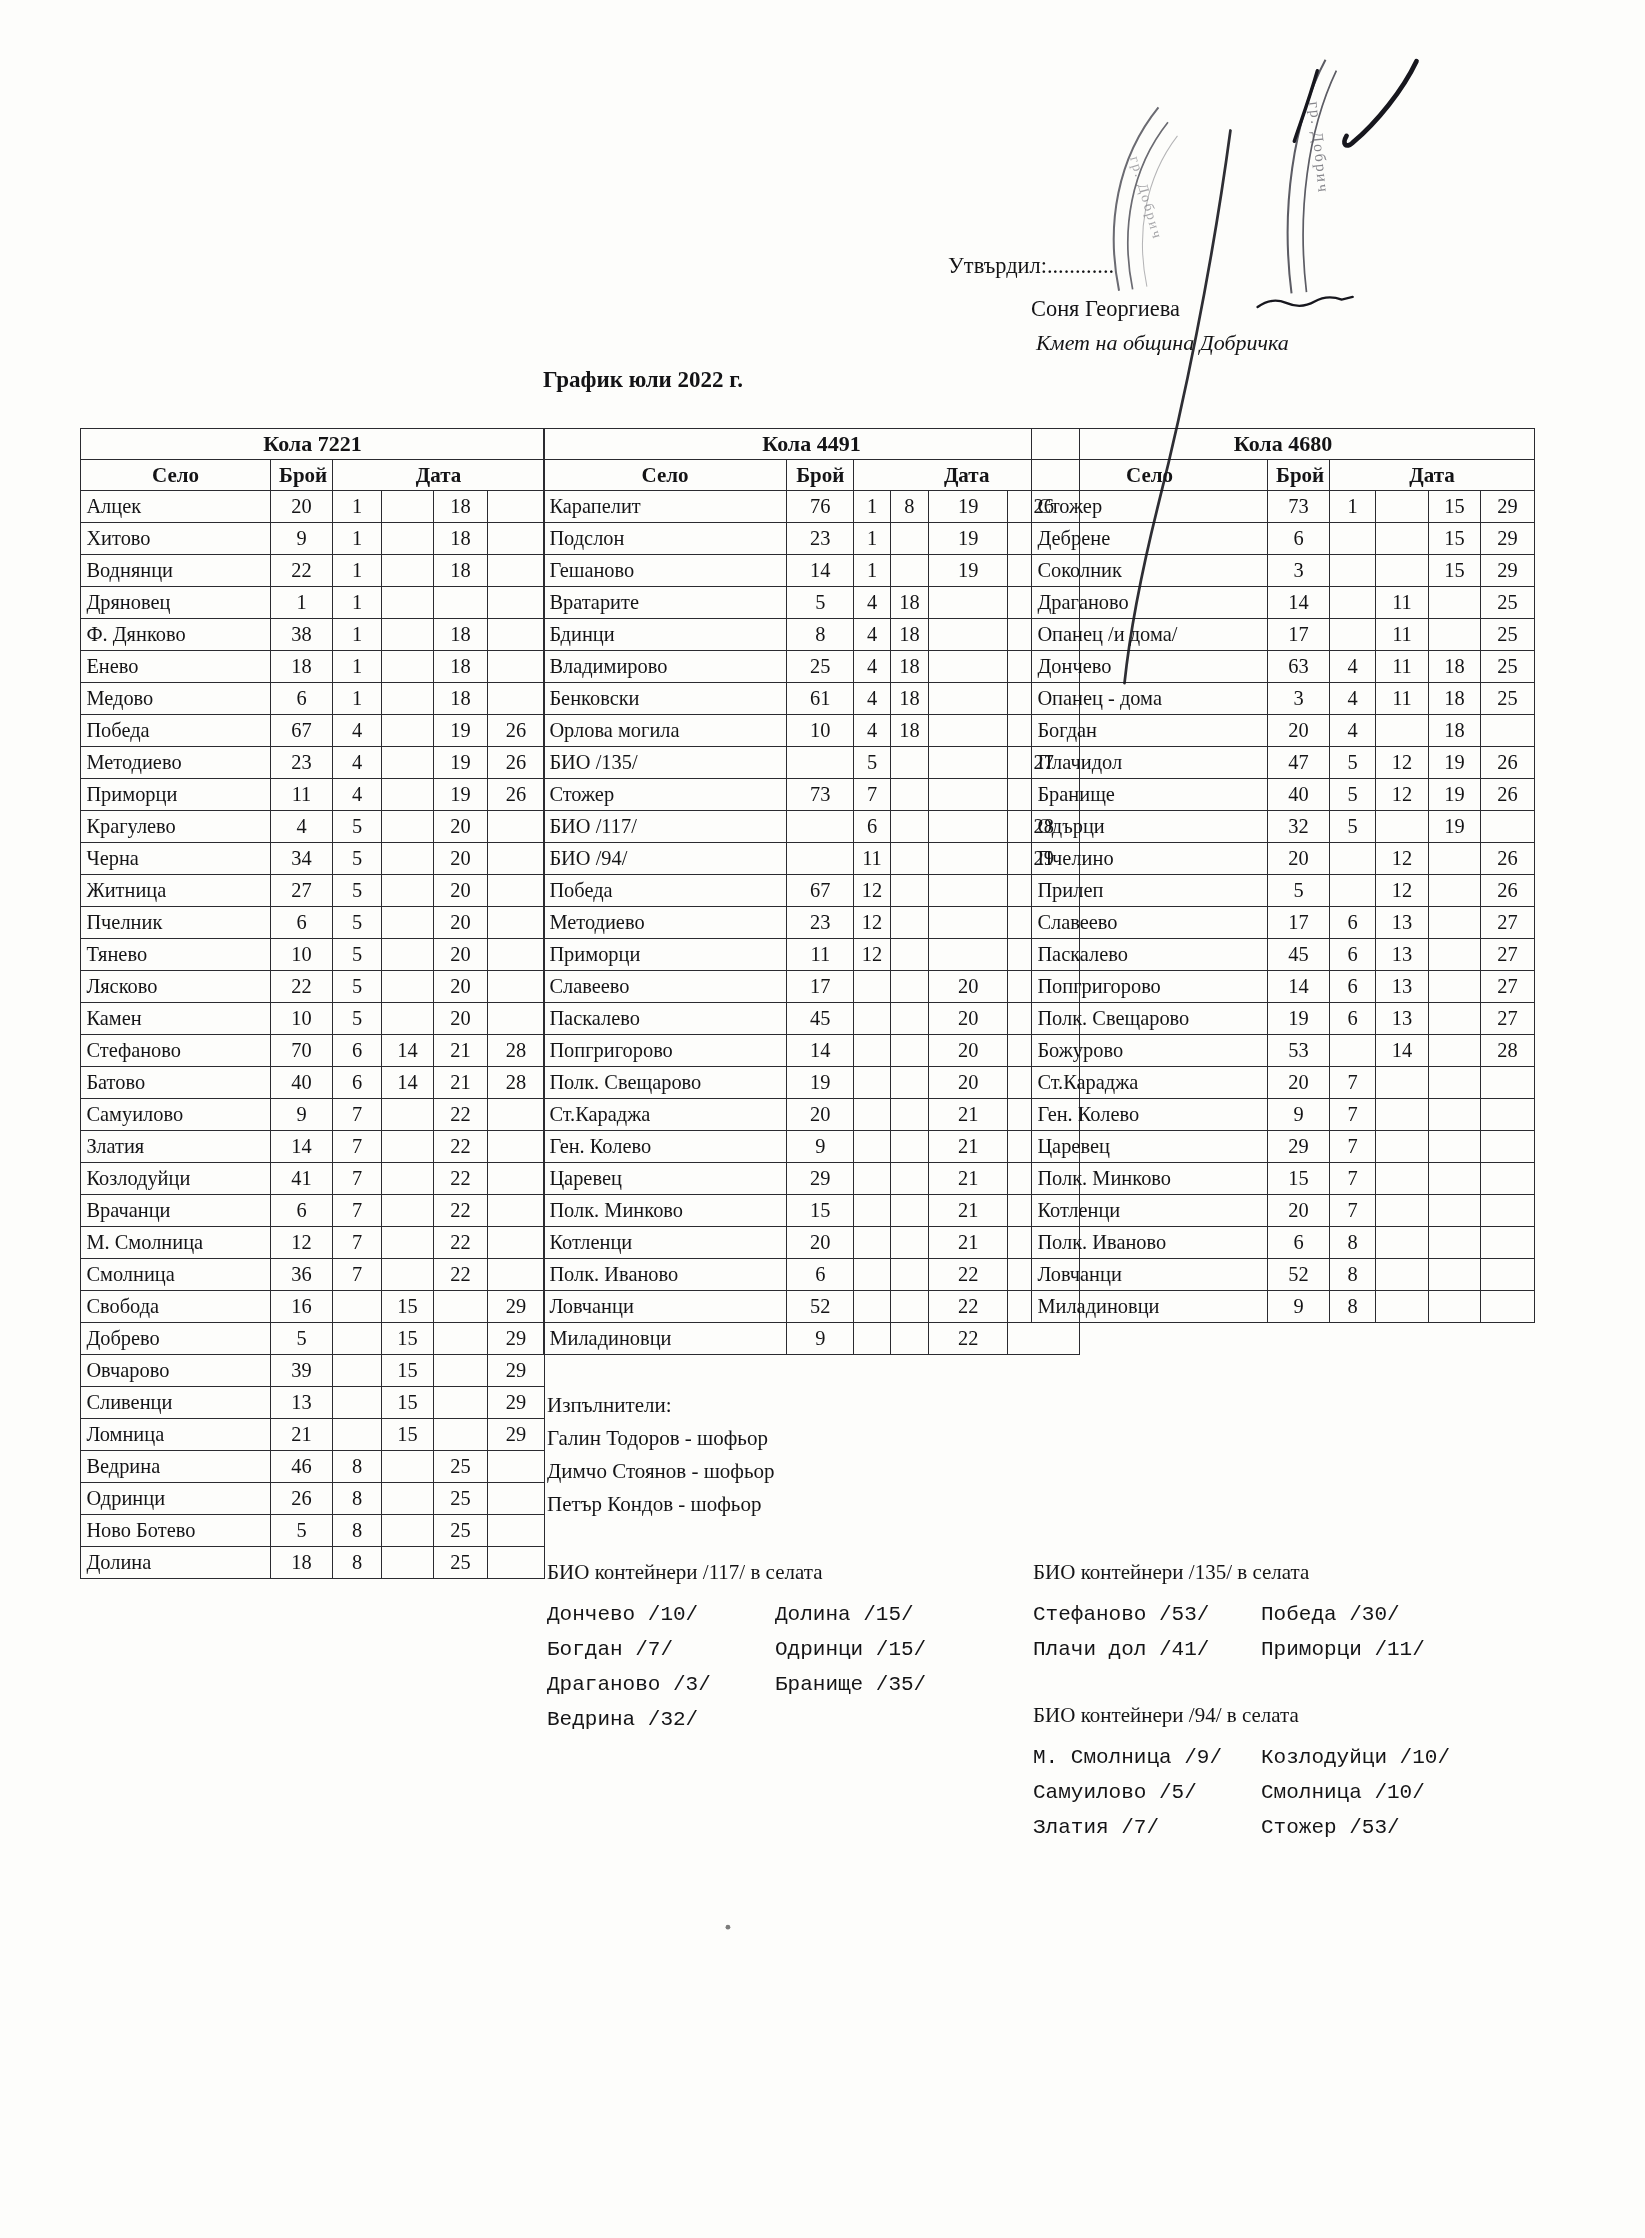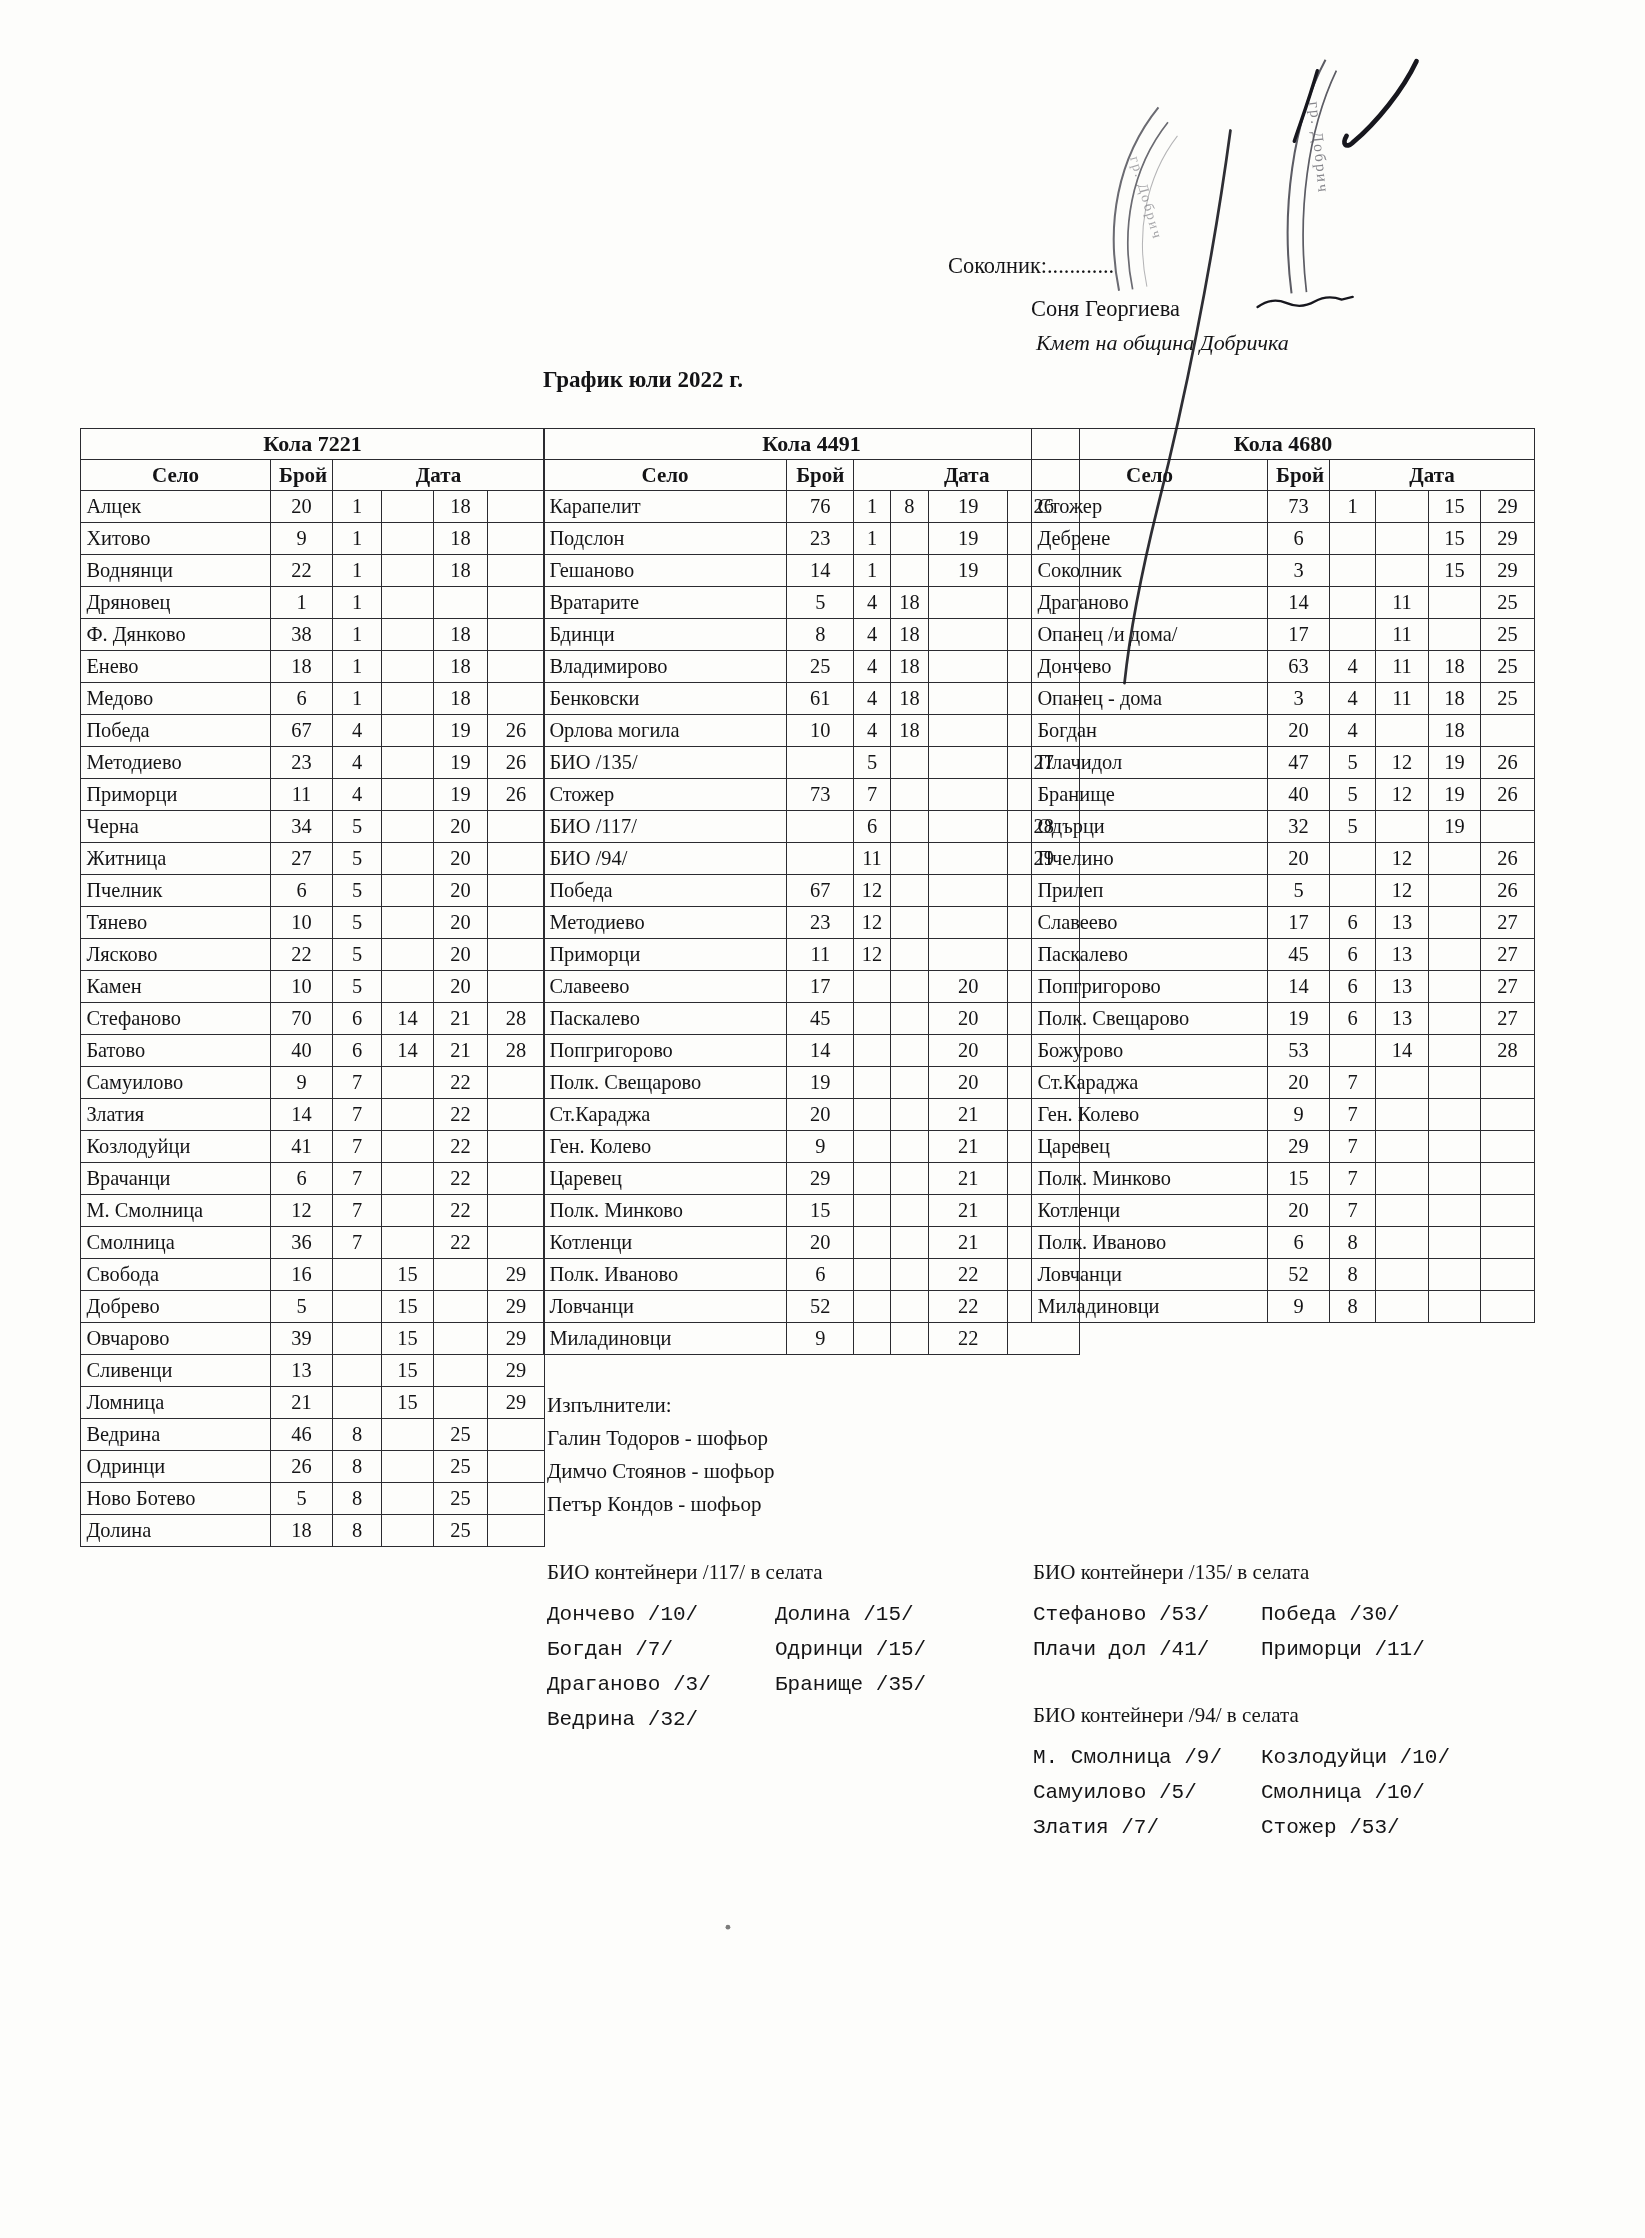--- a/index.html
+++ b/index.html
@@ -38,21 +38,21 @@
   .pair-cell{width:228px;font-size:21px;white-space:nowrap;font-family:Liberation Mono, monospace;}
   .pair-cell:last-child{width:auto;}
 
   svg.overlay{position:absolute;left:0;top:0;width:1646px;height:2239px;pointer-events:none;}
 </style>
 </head>
 <body>
 
 <div class="page">
 
-  <div class="txt approval">Соколник:............</div>
+  <div class="txt approval">Утвърдил:............</div>
   <div class="txt approver">Соня Георгиева</div>
   <div class="txt approver-title">Кмет  на община Добричка</div>
   <div class="txt doc-title">График юли 2022 г.</div>
 
   <table class="sched t1">
     <colgroup>
       <col style="width:190px">
         <col style="width:62px">
         <col style="width:49px">
       <col style="width:52px">
@@ -142,20 +142,28 @@
           <td>19</td>
           <td>26</td>
         </tr>
         <tr>
           <td class="village">Приморци</td>
           <td>11</td>
           <td>4</td>
           <td></td>
           <td>19</td>
           <td>26</td>
+        </tr>
+        <tr>
+          <td class="village">Крагулево</td>
+          <td>4</td>
+          <td>5</td>
+          <td></td>
+          <td>20</td>
+          <td></td>
         </tr>
         <tr>
           <td class="village">Черна</td>
           <td>34</td>
           <td>5</td>
           <td></td>
           <td>20</td>
           <td></td>
         </tr>
         <tr>

